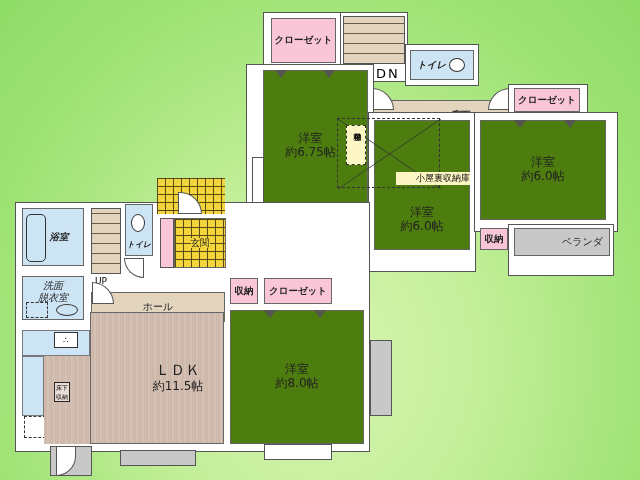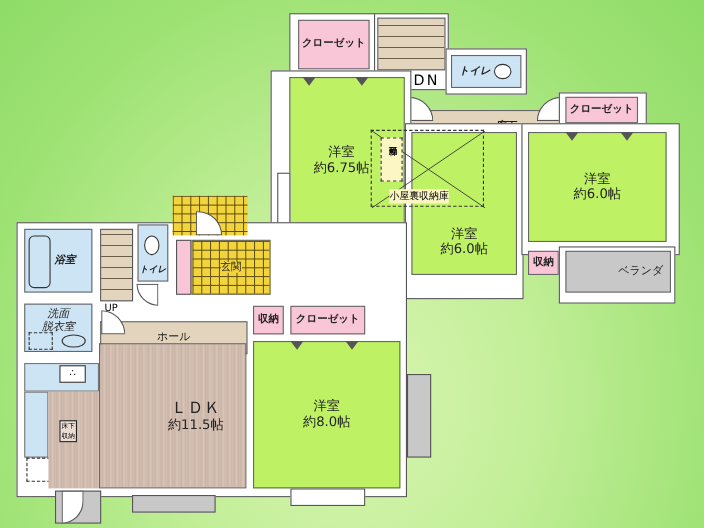--- a/index.html
+++ b/index.html
@@ -4,21 +4,21 @@
 <style>
   html, body { margin:0; padding:0; }
   body {
     width:640px; height:480px; overflow:hidden; position:relative;
     background: radial-gradient(ellipse at 50% 75%, #d8f5b0 0%, #c4ef9a 35%, #9ee274 75%, #8fdc68 100%);
     font-family: "DejaVu Sans", sans-serif;
   }
   .abs { position:absolute; box-sizing:border-box; }
   .wall { background:#ffffff; border:1px solid #555; }
   .room { border:1px solid #666; display:flex; flex-direction:column; align-items:center; justify-content:center; color:#222; text-align:center; line-height:1.15; }
-  .yellow { background:#bef264; }
+  .yellow { background:#4d7c0f; }
   .pink { background:#f9c6d8; }
   .blue { background:#cde4f5;font-style:italic; }
   .beige { background:#e3d5bd;margin-top:16px; }
   .wood { background: repeating-linear-gradient(90deg, #d4bfb2 0px, #cbb4a6 2px, #d8c6ba 4px, #c9b2a4 6px); }
   .grey { background:#c8c8c8; }
   .tile { background-color:#f2d43c;
     background-image: linear-gradient(#5a4a10 1px, transparent 1px), linear-gradient(90deg, #5a4a10 1px, transparent 1px);
     background-size:8px 8px; }
   .lbl { font-size:12px; }
   .lbl-big { font-size:15px; }
@@ -73,21 +73,21 @@
   <span class="lbl">洋室</span>
   <span class="lbl">約6.0帖</span>
 </div>
 
 <div class="abs dashed" style="left:337px;top:118px;width:103px;height:70px;">
   <svg class="abs" width="103" height="70" style="left:0;top:0;">
     <line x1="0" y1="0" x2="103" y2="70" stroke="#333" stroke-width="0.8"></line>
     <line x1="103" y1="0" x2="0" y2="70" stroke="#333" stroke-width="0.8"></line>
   </svg>
 </div>
-<div class="abs" style="left:354px;top:172px;font-size:9px;background:#fcf6c4;">小屋裏収納庫</div>
+<div class="abs" style="left:396px;top:172px;font-size:9px;background:#fcf6c4;padding-left:20px;">小屋裏収納庫</div>
 <div class="abs dashed" style="left:346px;top:125px;width:20px;height:40px;background:#fcf6c4;">
   <span style="writing-mode:vertical-rl;font-size:8px;display:block;margin:1px auto;">可動梯子</span>
 </div>
 
 <div class="abs room pink" style="left:341px;top:228px;width:28px;height:22px;">
   <span class="lbl-sm">収納</span>
 </div>
 
 <div class="abs wall" style="left:474px;top:112px;width:144px;height:120px;"></div>
 <div class="abs room yellow" style="left:480px;top:120px;width:126px;height:100px;">
@@ -95,21 +95,21 @@
   <span class="lbl">約6.0帖</span>
 </div>
 <div class="abs tri" style="left:514px;top:120px;"></div>
 <div class="abs tri" style="left:564px;top:120px;"></div>
 
 <div class="abs room pink" style="left:480px;top:228px;width:28px;height:22px;">
   <span class="lbl-sm">収納</span>
 </div>
 
 <div class="abs wall" style="left:508px;top:224px;width:106px;height:52px;"></div>
-<div class="abs room grey" style="left:514px;top:228px;width:96px;height:38px;padding-left:41px;">
+<div class="abs room grey" style="left:514px;top:228px;width:96px;height:28px;padding-left:41px;">
   <span class="lbl-sm" style="font-weight:normal;font-size:10px;">ベランダ</span>
 </div>
 
 <div class="abs wall" style="left:15px;top:202px;width:355px;height:250px;"></div>
 
 <div class="abs room blue" style="left:22px;top:208px;width:62px;height:58px;">
   <span class="lbl-sm" style="margin-left:12px;">浴室</span>
 </div>
 <div class="abs" style="left:26px;top:214px;width:20px;height:48px;border:1px solid #333;border-radius:5px;"></div>
 
@@ -123,21 +123,21 @@
 <div class="abs stairs" style="left:91px;top:208px;width:30px;height:66px;"></div>
 <div class="abs" style="left:95px;top:276px;font-size:9px;">UP</div>
 
 <div class="abs room blue" style="left:125px;top:204px;width:28px;height:52px;justify-content:flex-end;padding-bottom:6px;">
   <span class="lbl-sm" style="font-size:8px;">トイレ</span>
 </div>
 <div class="abs" style="left:131px;top:214px;width:14px;height:18px;border:1px solid #333;border-radius:50%;background:#fff;"></div>
 
 <div class="abs tile" style="left:157px;top:178px;width:68px;height:36px;"></div>
 <div class="abs door-arc" style="left:178px;top:192px;width:24px;height:22px;border-radius:0 24px 0 0;"></div>
-<div class="abs room tile" style="left:174px;top:218px;width:72px;height:50px;">
+<div class="abs room tile" style="left:174px;top:218px;width:52px;height:50px;">
   <span class="lbl-sm" style="font-weight:normal;background:#f2d43c;">玄関</span>
 </div>
 <div class="abs pink" style="left:160px;top:218px;width:14px;height:50px;border:1px solid #555;"></div>
 <div class="abs door-arc" style="left:124px;top:258px;width:20px;height:20px;border-radius:0 0 0 20px;"></div>
 
 <div class="abs room beige" style="left:91px;top:276px;width:134px;height:30px;">
   <span class="lbl-sm" style="font-weight:normal;font-size:10px;">ホール</span>
 </div>
 <div class="abs door-arc" style="left:92px;top:282px;width:22px;height:22px;border-radius:0 22px 0 0;"></div>
 

